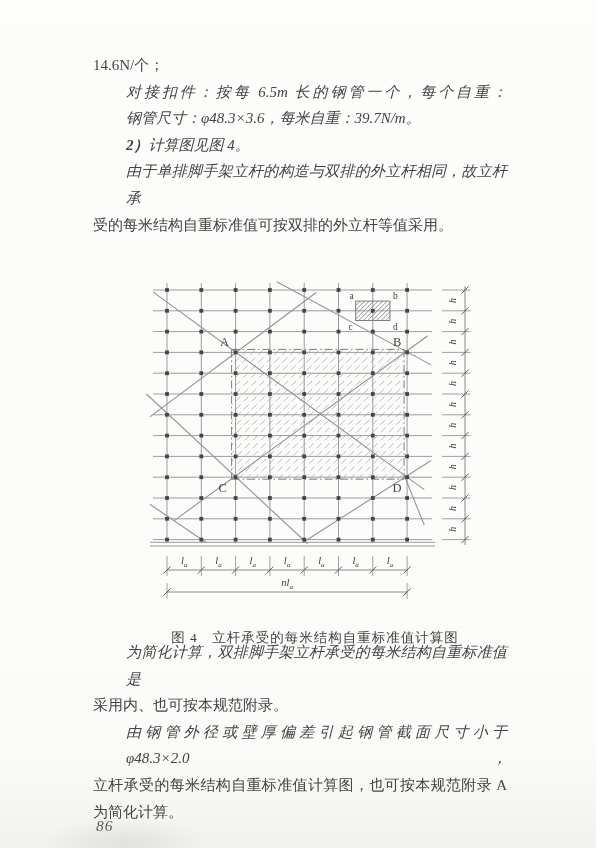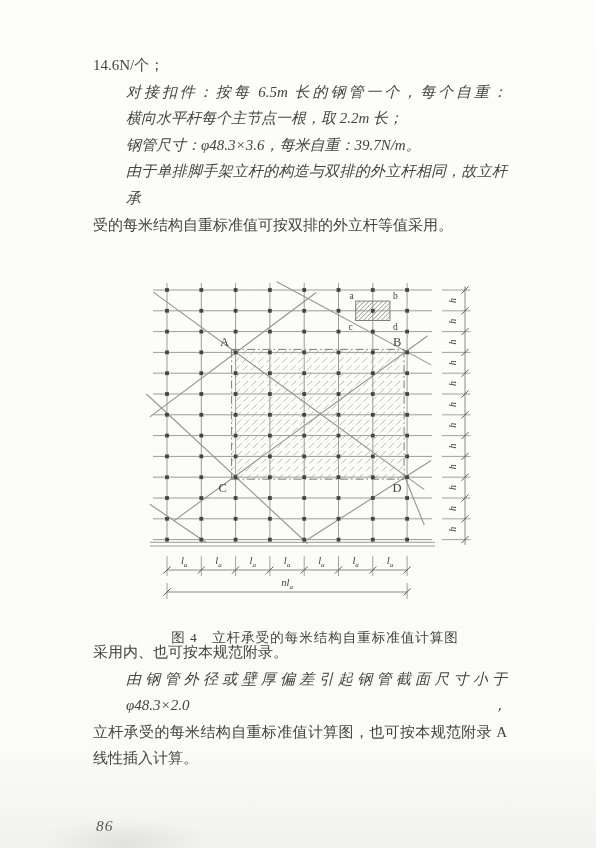--- a/index.html
+++ b/index.html
@@ -21,22 +21,22 @@
   svg text{user-select:none;}
 </style>
 </head>
 <body>
 
 <div class="page">
 
   <div class="body b1">
     <div class="line">14.6N/个；</div>
     <div class="line ind just">对接扣件：按每 6.5m 长的钢管一个，每个自重：</div>
-    <div class="line ind">横向水平杆每个主节点一根，取 2.2m 长；</div>
     <div class="line ind">钢管尺寸：φ48.3×3.6，每米自重：39.7N/m。</div>
+    <div class="line ind"><b>2）</b><span>计算图见图 4。</span></div>
     <div class="line ind just">由于单排脚手架立杆的构造与双排的外立杆相同，故立杆承</div>
     <div class="line">受的每米结构自重标准值可按双排的外立杆等值采用。</div>
   </div>
 
   <figure class="fig">
     <svg id="fig" width="350" height="330" viewBox="0 0 350 330">
         <defs>
           <clipPath id="clipRegion">
             <rect x="91.6" y="77.4" width="172.49999999999997" height="129.8"></rect>
           </clipPath>
@@ -313,21 +313,22 @@
         <line x1="27" y1="311" x2="27" y2="327" stroke="#8a8a8a" stroke-width="0.8"></line>
         <line x1="23.5" y1="323.5" x2="30.5" y2="316.5" stroke="#5a5a5a" stroke-width="1"></line>
         <line x1="267.09999999999997" y1="311" x2="267.09999999999997" y2="327" stroke="#8a8a8a" stroke-width="0.8"></line>
         <line x1="263.59999999999997" y1="323.5" x2="270.59999999999997" y2="316.5" stroke="#5a5a5a" stroke-width="1"></line>
         <text x="147.04999999999998" y="314" font-size="10.5" text-anchor="middle" fill="#3f3f3f" font-family="'Liberation Serif','DejaVu Serif',serif" font-style="italic"><tspan>nl</tspan><tspan font-size="7" dy="2.5">a</tspan></text>
       </svg>
     <figcaption class="cap">图 4　立杆承受的每米结构自重标准值计算图</figcaption>
   </figure>
 
   <div class="body b2">
+    <div class="line ind just">为简化计算，双排脚手架立杆承受的每米结构自重标准值是</div>
     <div class="line">采用内、也可按本规范附录。</div>
     <div class="line ind just">由钢管外径或壁厚偏差引起钢管截面尺寸小于 φ48.3×2.0，</div>
     <div class="line just">立杆承受的每米结构自重标准值计算图，也可按本规范附录 A</div>
-    <div class="line">线性插入计算。</div>
+    <div class="line">为简化计算。</div>
   </div>
 
   <div class="pnum">86</div>
   <div class="blob"></div>
 </div>
 
 </body></html>

